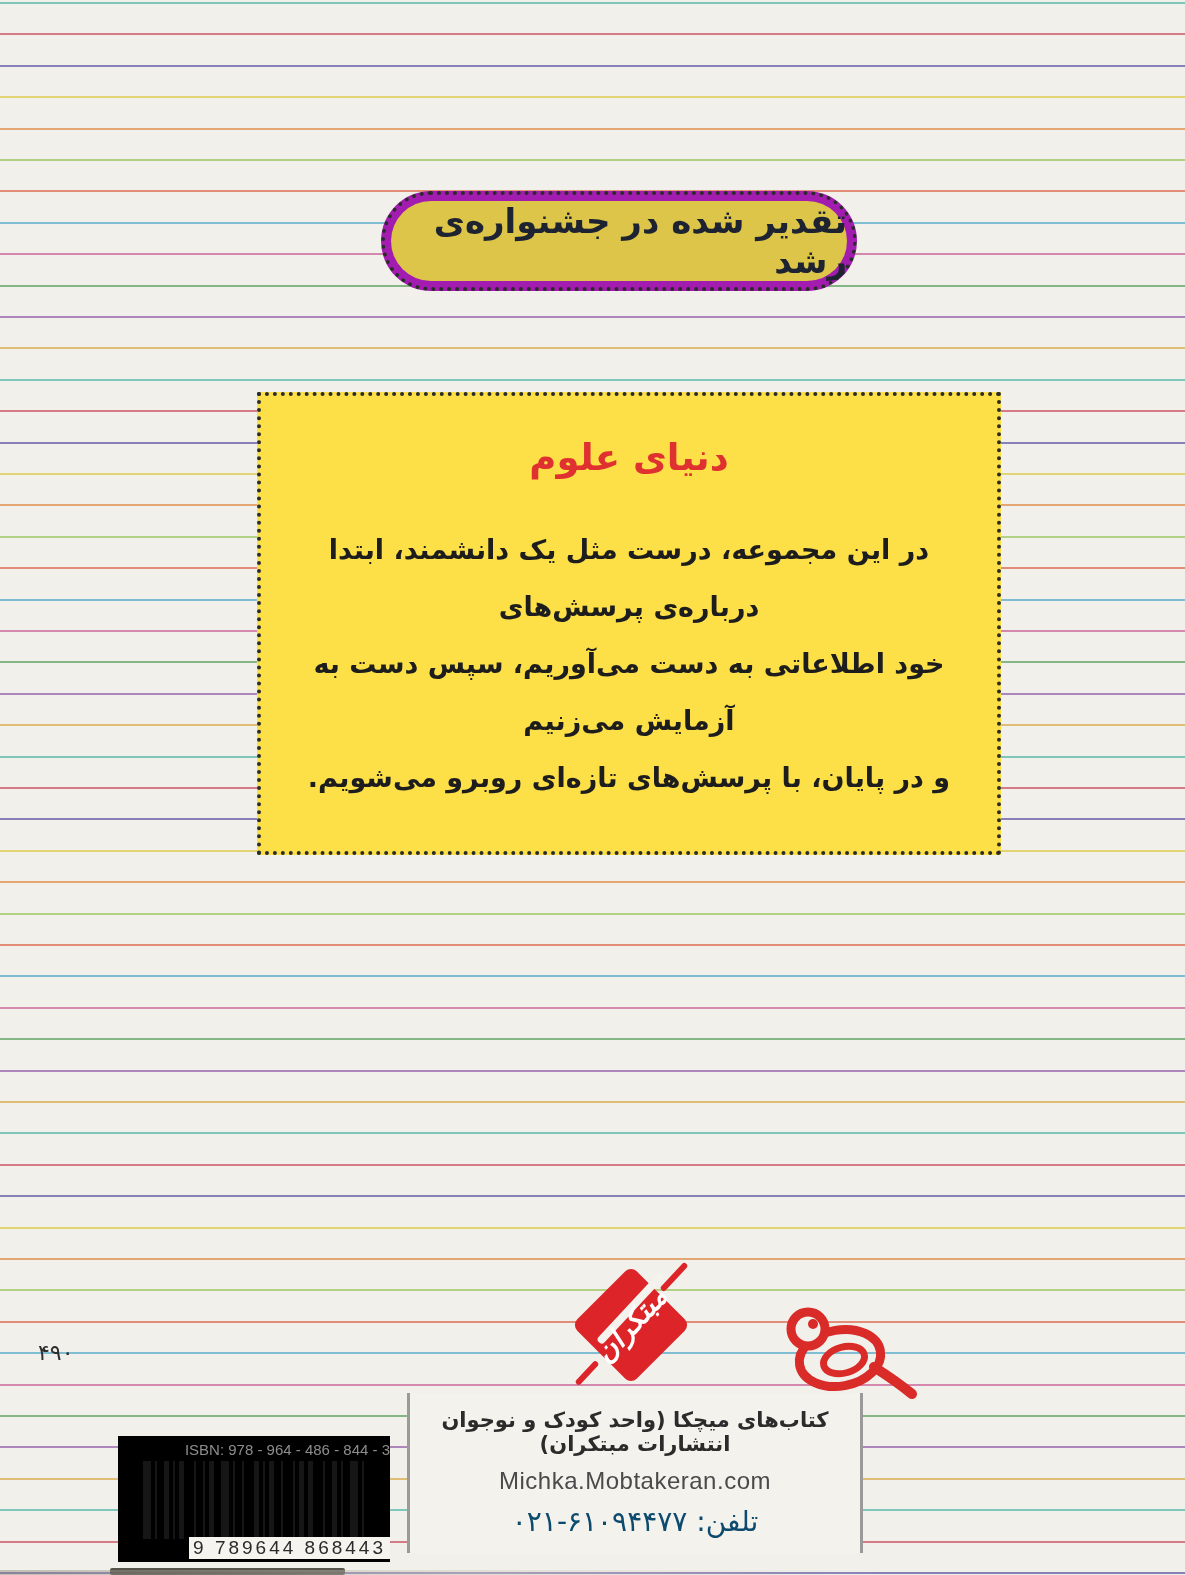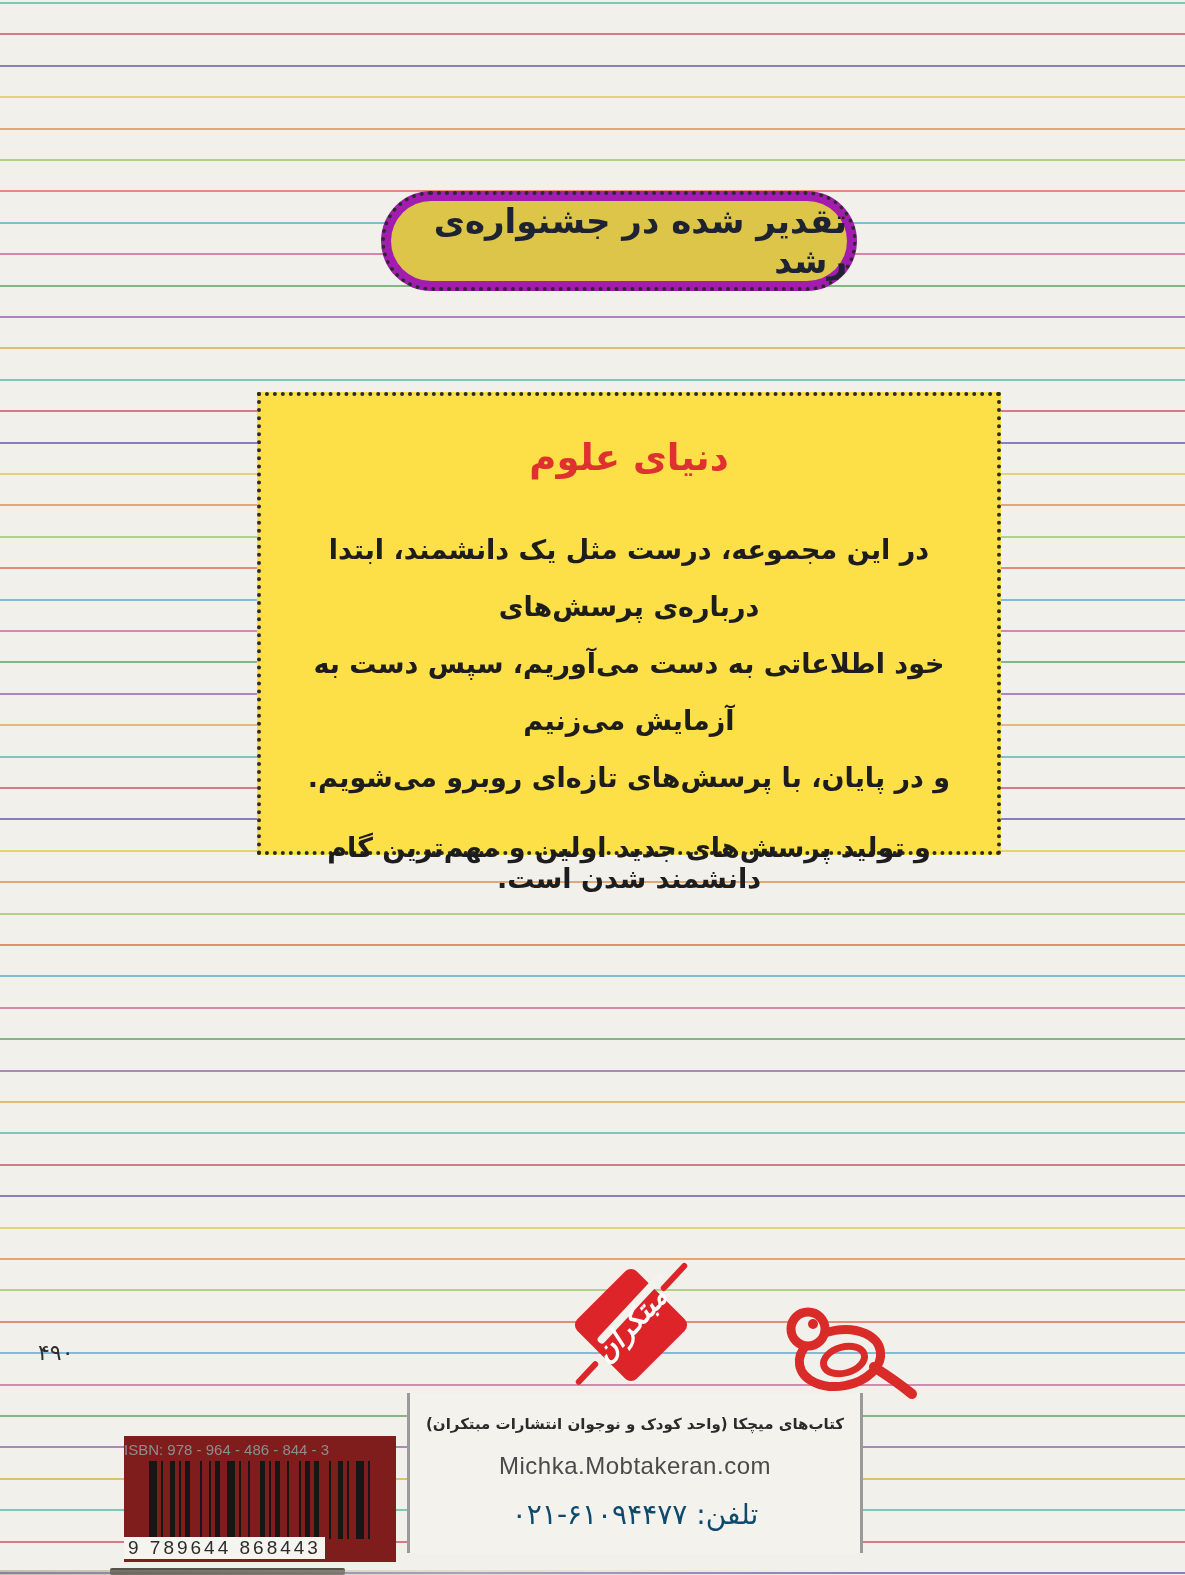--- a/index.html
+++ b/index.html
@@ -49,28 +49,28 @@
   
   .bird{position:absolute;left:778px;top:1303px;width:142px;height:96px;z-index:2;}
   
   .contact-box{
     position:absolute;left:407px;top:1393px;width:456px;height:160px;
     box-sizing:border-box;background:#f4f2ed;z-index:3;
     border-left:3px solid #9a9a9a;border-right:3px solid #9a9a9a;
     display:flex;flex-direction:column;justify-content:space-evenly;
     text-align:center;padding:4px 8px;
   }
-  .contact-unit{font-size:15px;font-weight:bold;color:#2b2b2b;direction:rtl;}
+  .contact-unit{font-size:21px;font-weight:bold;color:#2b2b2b;direction:rtl;}
   .contact-web{font-size:24px;color:#4a4a4a;font-family:"Liberation Sans",sans-serif;letter-spacing:.5px;}
   .contact-phone,.contact-dist{font-size:28px;font-weight:normal;color:#0c4a6e;direction:rtl;}
   .num-ltr{direction:ltr;unicode-bidi:isolate;}
   
   .barcode-area{
-    position:absolute;left:124px;top:1436px;width:272px;height:126px;
-    background:#7f1d1d;z-index:2;text-align:left;
+    position:absolute;left:118px;top:1436px;width:272px;height:126px;
+    background:#000000;z-index:2;text-align:right;
   }
   .isbn-label{margin-top:5px;font-size:15px;color:#8d8d8d;font-family:"Liberation Sans",sans-serif;}
   .bars{position:relative;width:222px;height:78px;margin:3px auto 0 auto;}
   .bars div{position:absolute;top:0;bottom:0;background:#161616;}
   .barcode-digits{
     position:relative;margin-top:-16px;font-size:19px;color:#2b2b2b;
     letter-spacing:3px;background:#f6f4ef;display:inline-block;padding:0 4px;
     font-family:"Liberation Sans",sans-serif;
   }
   
@@ -142,21 +142,20 @@
     </div>
   </div>
 
   <div class="content-box">
     <h1 class="box-title">دنیای علوم</h1>
     <div class="box-paragraph">
       <div>در این مجموعه، درست مثل یک دانشمند، ابتدا درباره‌ی پرسش‌های</div>
       <div>خود اطلاعاتی به دست می‌آوریم، سپس دست به آزمایش می‌زنیم</div>
       <div>و در پایان، با پرسش‌های تازه‌ای روبرو می‌شویم.</div>
     </div>
-    <div class="box-closing">و تولید پرسش‌های جدید اولین و مهم‌ترین گام دانشمند شدن است.</div>
   </div>
 
   <div class="page-number">۴۹۰</div>
 
   <div class="logo">
     <div class="diamond"></div>
     <div class="tail-tr"></div>
     <div class="tail-bl"></div>
     <div class="slash"></div>
     <div class="word">مبتکران</div>

